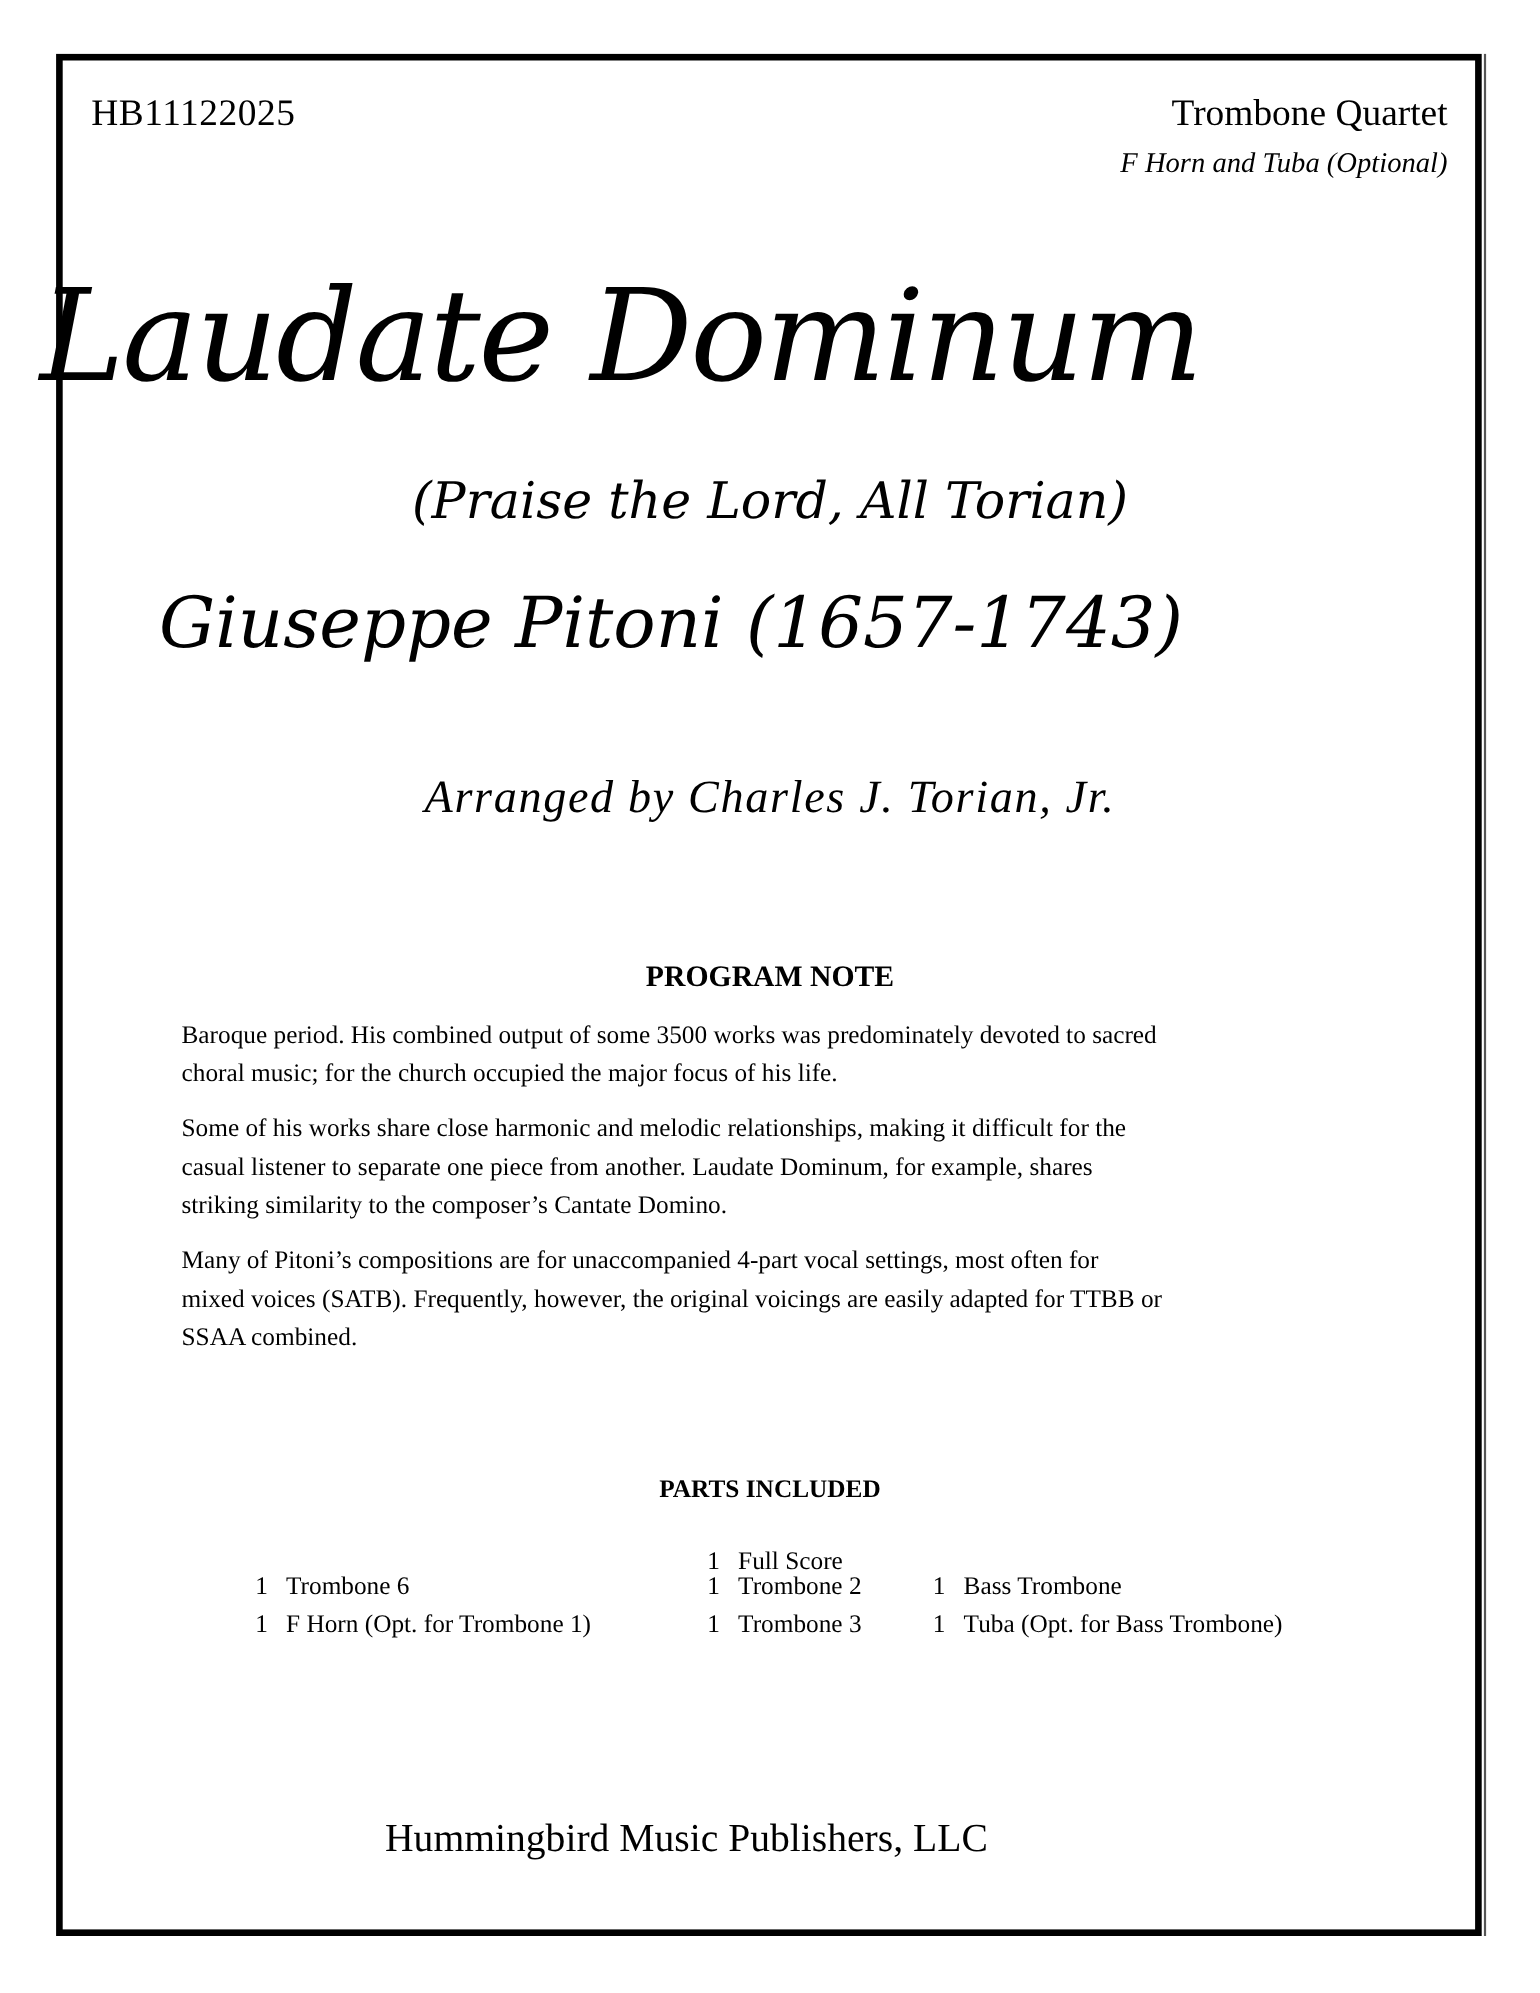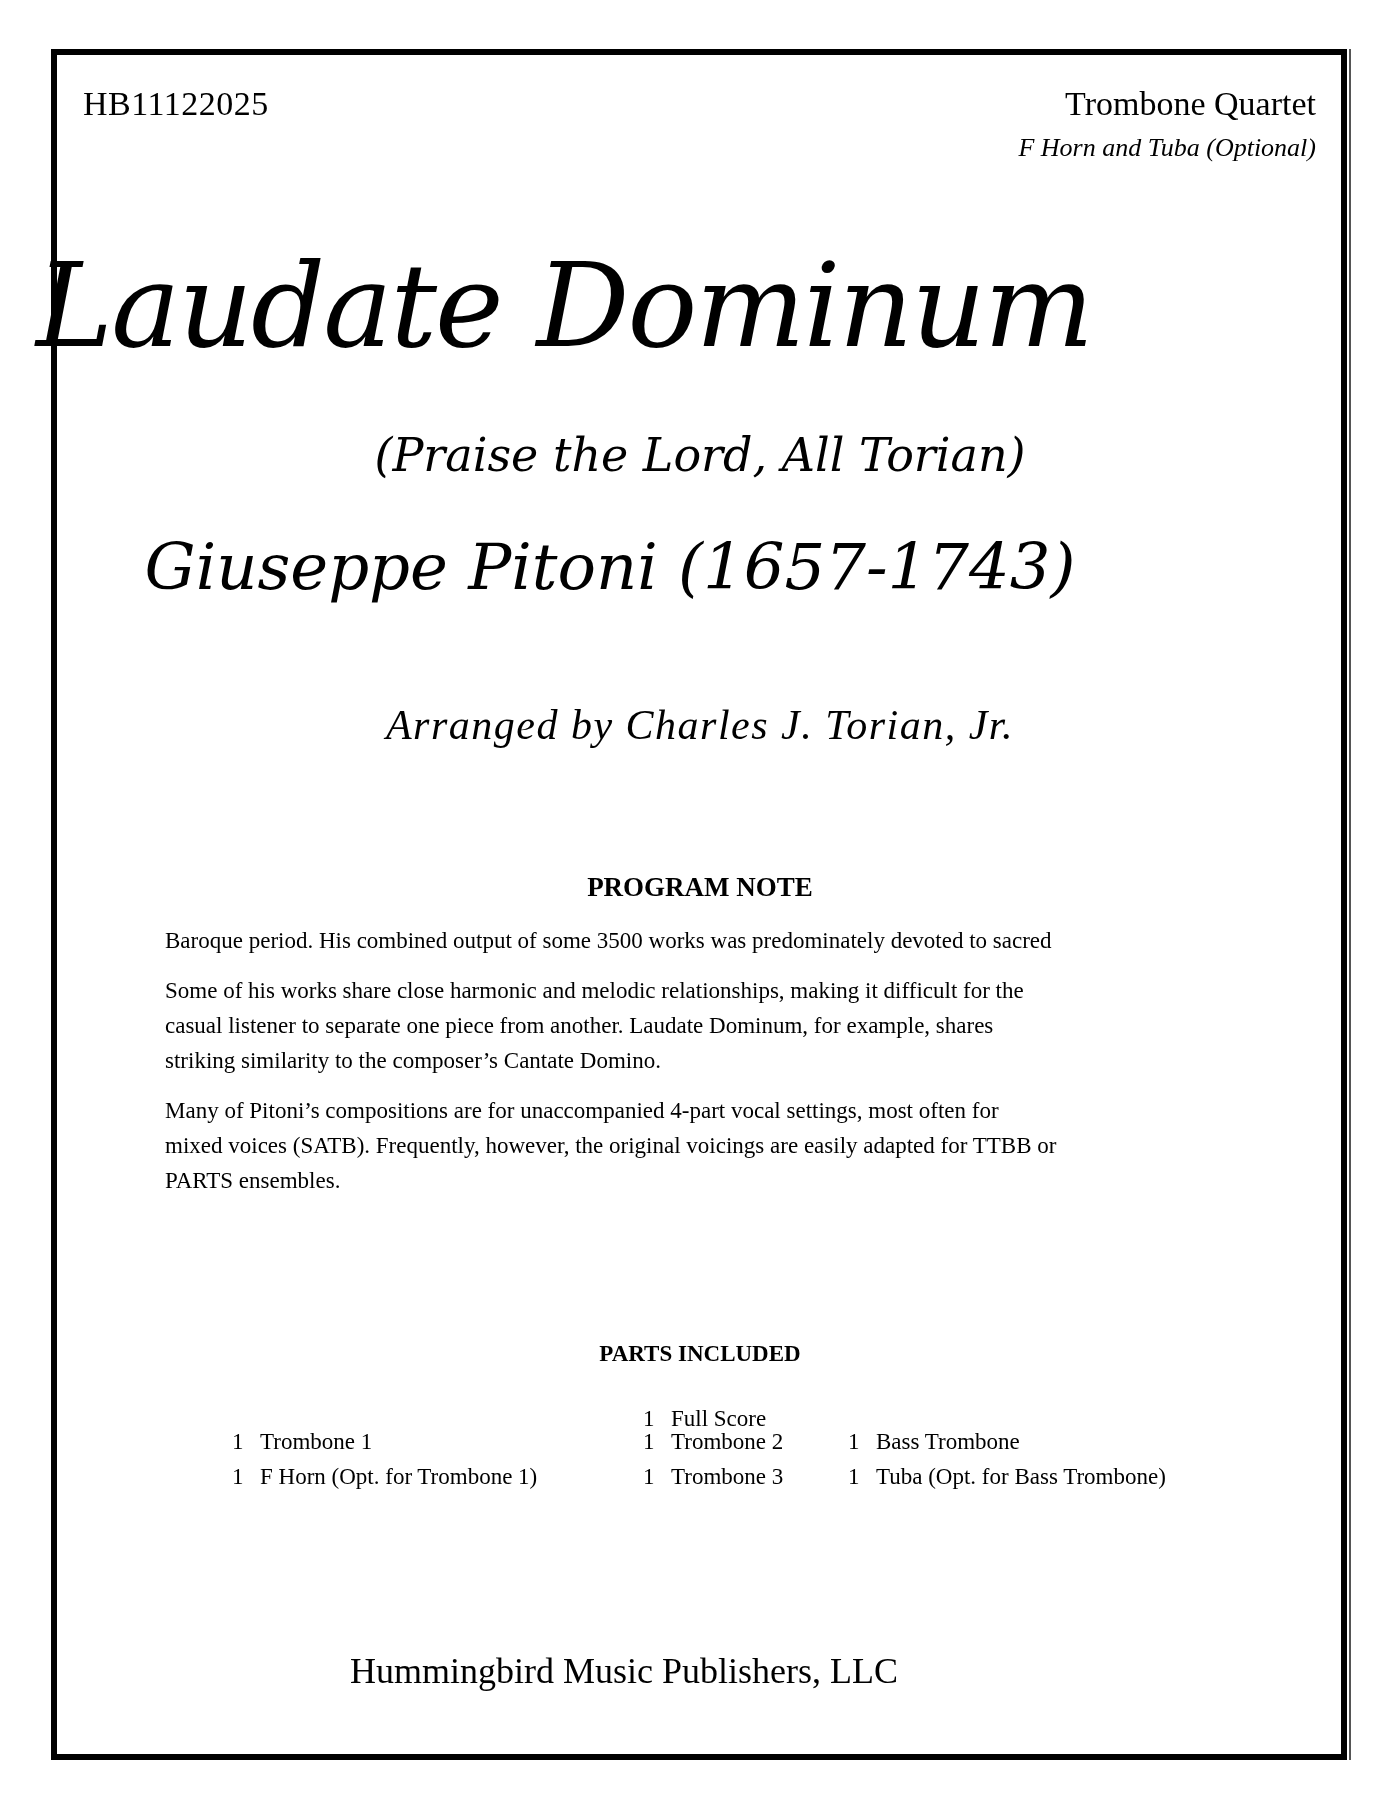--- a/index.html
+++ b/index.html
@@ -42,40 +42,41 @@
 <div class="abs title">Laudate Dominum</div>
 <div class="abs subtitle">(Praise the Lord, All Torian)</div>
 <div class="abs composer">Giuseppe Pitoni (1657-1743)</div>
 <div class="abs arranger">Arranged by Charles J. Torian, Jr.</div>
 
 <div class="abs pn-head">PROGRAM NOTE</div>
 
 <div class="abs body-text">
   <p>
     <span class="line">Baroque period. His combined output of some 3500 works was predominately devoted to sacred</span>
+    <span class="line">choral music; for the church occupied the major focus of his life.</span>
   </p>
   <p>
     <span class="line">Some of his works share close harmonic and melodic relationships, making it difficult for the</span>
     <span class="line">casual listener to separate one piece from another. Laudate Dominum, for example, shares</span>
     <span class="line">striking similarity to the composer’s Cantate Domino.</span>
   </p>
   <p>
     <span class="line">Many of Pitoni’s compositions are for unaccompanied 4-part vocal settings, most often for</span>
     <span class="line">mixed voices (SATB). Frequently, however, the original voicings are easily adapted for TTBB or</span>
-    <span class="line">PARTS ensembles.</span>
+    <span class="line">SSAA combined.</span>
   </p>
 </div>
 
 <div class="abs parts-head">PARTS INCLUDED</div>
 
 <div class="part" style="left:643px; top:1395px;margin-top:12px;">
   <span class="qty">1</span><span>Full Score</span>
 </div>
 <div class="part" style="left:232px; top:1430px;">
-  <span class="qty">1</span><span>Trombone 1</span>
+  <span class="qty">1</span><span>Trombone 6</span>
 </div>
 <div class="part" style="left:643px; top:1430px;">
   <span class="qty">1</span><span>Trombone 2</span>
 </div>
 <div class="part" style="left:848px; top:1430px;">
   <span class="qty">1</span><span>Bass Trombone</span>
 </div>
 <div class="part" style="left:232px; top:1465px;">
   <span class="qty">1</span><span>F Horn (Opt. for Trombone 1)</span>
 </div>

